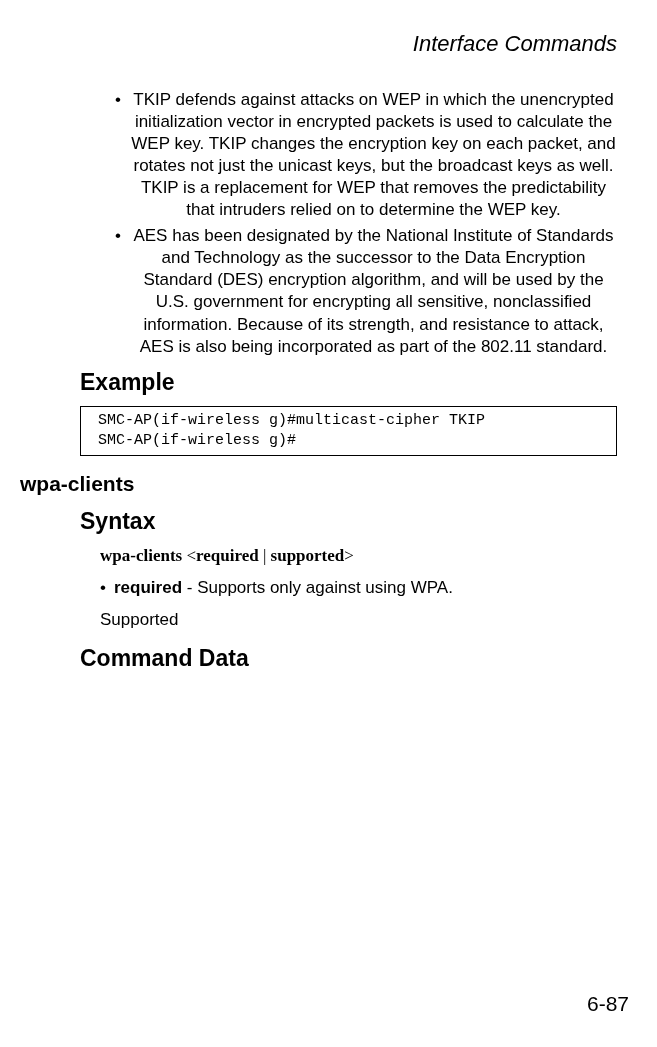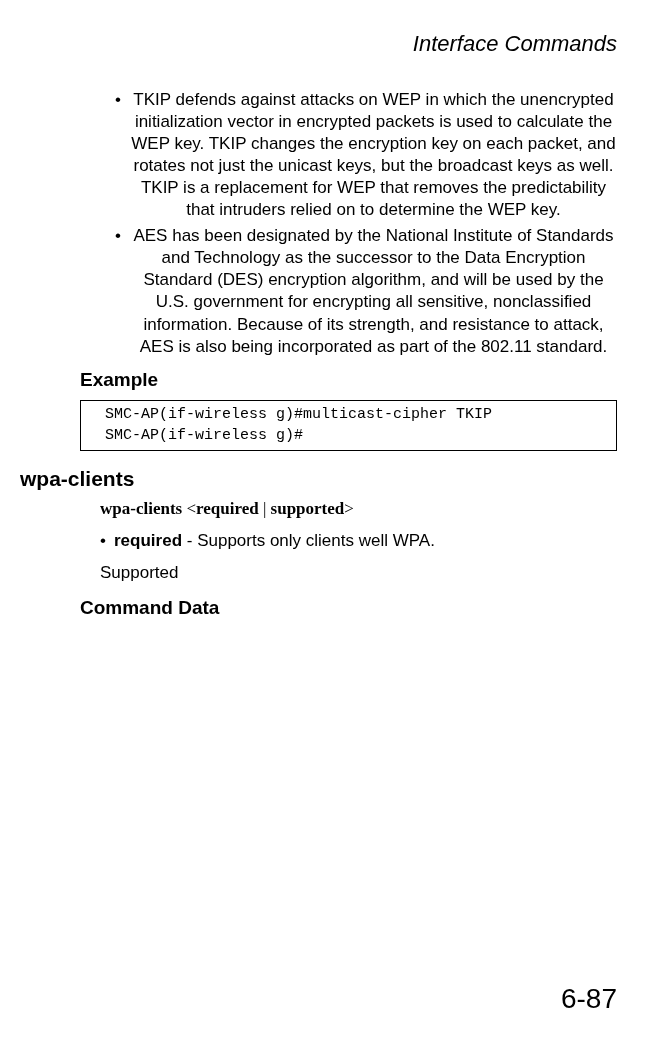--- a/index.html
+++ b/index.html
@@ -34,27 +34,27 @@
   }
   .bullet-item::before {
     content: "•";
     position: absolute;
     left: 0;
     top: 0;
   }
   .section-label {
     font-weight: bold;
     margin: 10px 0 8px 60px;
-    font-size: 19px;
+    font-size: 23px;
   }
   .code-block {
     border: 1px solid #000;
     font-family: "Courier New", Courier, monospace;
     font-size: 15px;
-    padding: 4px 24px;
+    padding: 4px 17px;
     margin: 6px 0px 14px 60px;
     line-height: 1.35;
     white-space: pre;
   }
   .command-title {
     font-weight: bold;
     font-size: 21px;
     margin: 14px 0 6px 0;
   }
   .desc {
@@ -80,22 +80,22 @@
     position: absolute;
     left: 0;
     top: 0;
   }
   .indent-value {
     margin: 4px 0 12px 80px;
   }
   .page-number {
     position: absolute;
     bottom: 30px;
-    right: 40px;
-    font-size: 28px;
+    right: 28px;
+    font-size: 21px;
   }
   .bold { font-weight: bold; }
 </style>
 </head>
 <body>
 
 <div class="page">
 
   <div class="header-title">Interface Commands</div>
 
@@ -105,28 +105,29 @@
   </div>
 
   <div class="section-label">Example</div>
 
   <div class="code-block"><span>SMC-AP(if-wireless g)#multicast-cipher TKIP</span>
 <span>SMC-AP(if-wireless g)#</span></div>
 
   <div class="command-title">wpa-clients</div>
 
 
+  <div class="section-label">Syntax</div>
 
   <div class="syntax-line">
     <span class="bold">wpa-clients</span><span> &lt;</span><span class="bold">required</span><span> | </span><span class="bold">supported</span><span>&gt;</span>
   </div>
 
   <div class="sub-bullet-list">
     <div class="sub-bullet-item">
-      <span class="bold">required</span><span> - Supports only clients well WPA.</span>
+      <span class="bold">required</span><span> - Supports only against using WPA.</span>
     </div>
   </div>
 
   <div class="indent-value">Supported</div>
 
   <div class="section-label">Command Data</div>
 
 </div>
 
 <div class="page-number">6-87</div>

